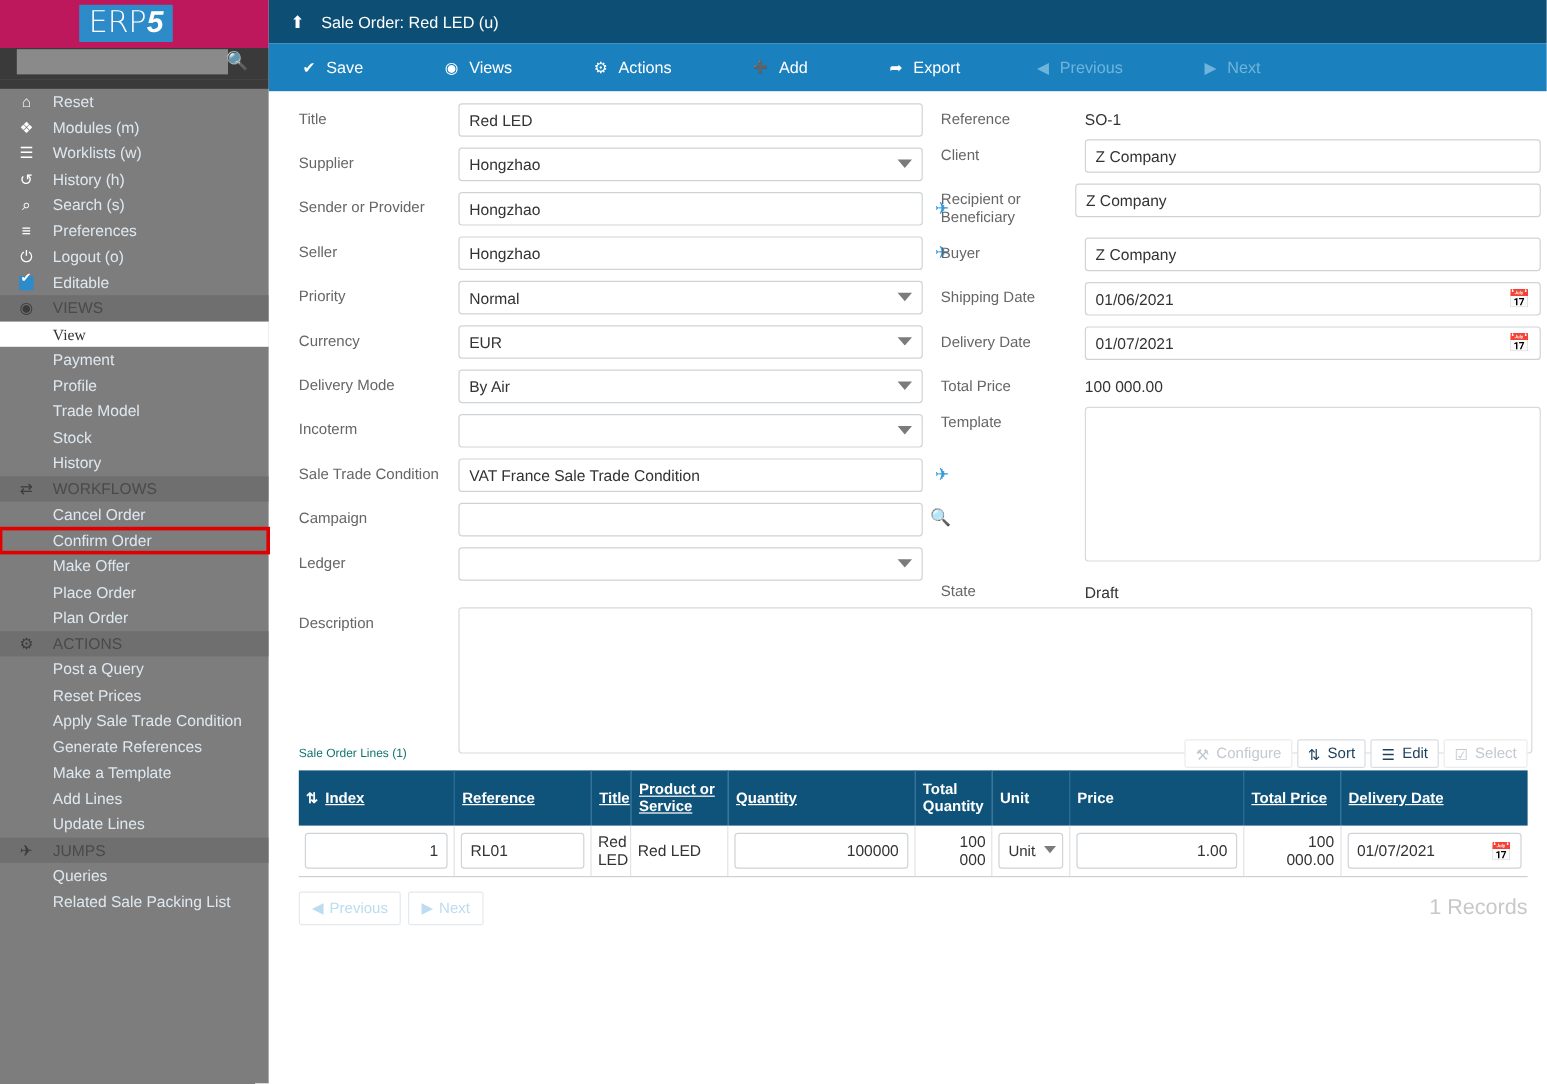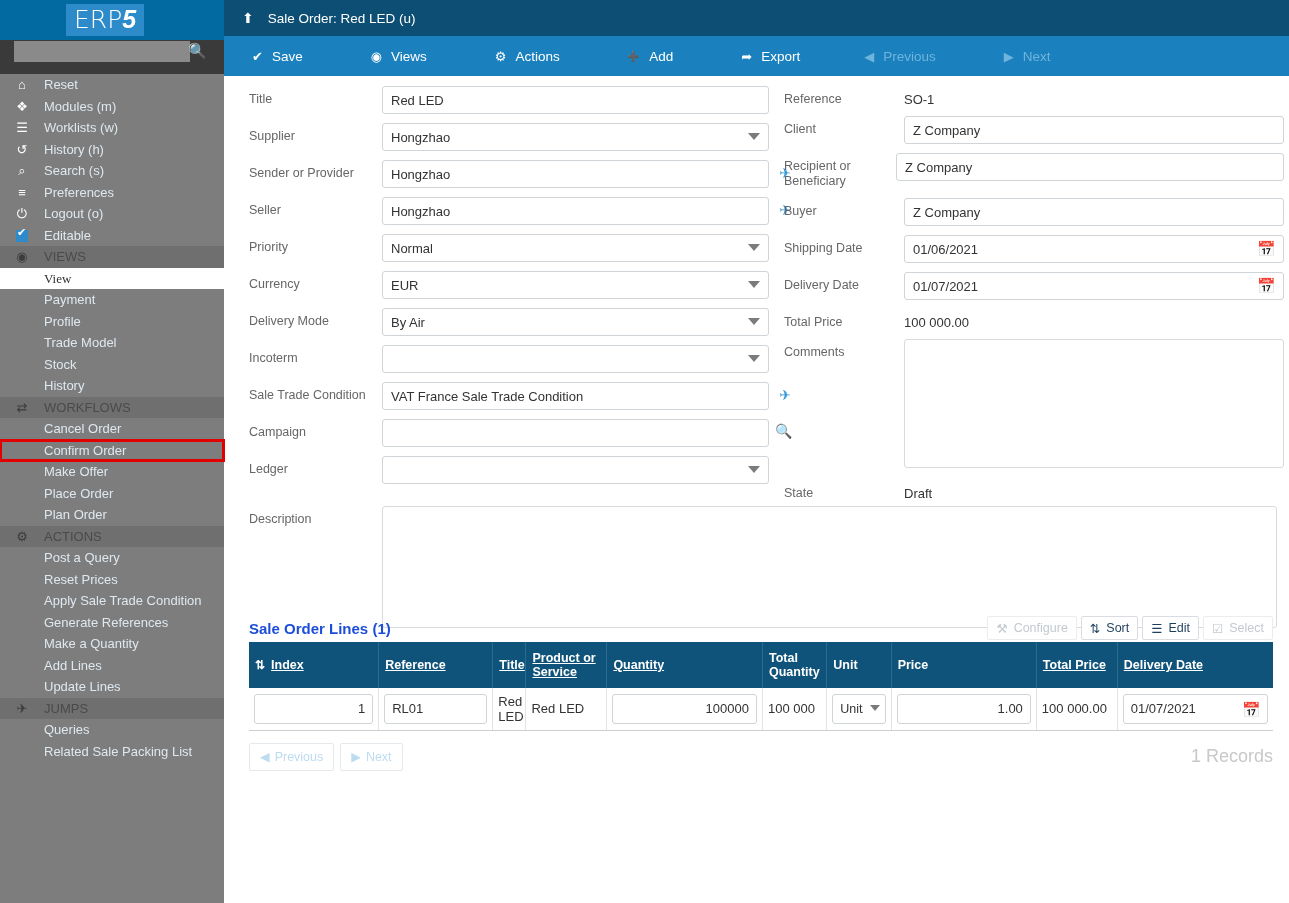--- a/index.html
+++ b/index.html
@@ -12,21 +12,21 @@
     color:#333;
     overflow:hidden;
     position:relative;
   }
 
   
   #sidebar{
     position:absolute; left:0; top:0; width:224px; height:903px;
     background:#7d7d7d;
   }
-  .sb-top{ background:#0369a1; height:40px; position:relative; }
+  .sb-top{ background:#be185d; height:40px; position:relative; }
   .logo{
     position:absolute; left:66px; top:4px;
     background:#2e8bc9; color:#fff;
     padding:2px 8px 3px 8px;
     font-size:25px; line-height:26px;
     letter-spacing:0px;
   }
   .logo .lt{ font-weight:300; font-family:"DejaVu Sans", sans-serif; }
   .logo .b5{ font-weight:bold; font-style:italic; }
 
@@ -153,21 +153,21 @@
     font-family:"Liberation Sans", sans-serif; font-size:13px;
     padding:6px 8px; color:#333;
   }
 
   
   .hasicon{ width:calc(100% - 25px); }
 
   
   .listbox{ position:absolute; left:25px; top:614px; width:1024px; }
   .lb-head{ display:flex; align-items:center; height:28px; }
-  .lb-title{ font-size:15px; color:#1d4ed8; flex:1 1 auto;font-weight:bold; }
+  .lb-title{ font-size:10px; color:#0f766e; flex:1 1 auto; }
   .lb-btns{ display:flex; gap:0px; }
   .lb-btn{
     display:flex; align-items:center; gap:6px;
     border:1px solid #d9dde1; background:#fff;
     height:24px; padding:0 8px; font-size:12.5px;
     color:#1c3f5c; cursor:pointer; border-radius:2px;
     margin-left:4px;
   }
   .lb-btn.dim{ color:#c3c9cf; border-color:#ececec; cursor:default; }
   .lb-btn b{ font-weight:normal; }
@@ -194,21 +194,21 @@
   table.lb tbody td:last-child{ border-right:none; }
   .cellinput{
     width:100%; height:30px;
     border:1px solid #cfd4d8; border-radius:3px;
     padding:0 7px; font-size:13px; color:#333;
     font-family:"Liberation Sans", sans-serif; outline:none;
     background:#fff;
   }
   .cellinput.r{ text-align:right; }
   .celltext{ font-size:13px; color:#333; }
-  .celltext.r{ text-align:left; display:block; }
+  .celltext.r{ text-align:right; display:block;margin-left:24px; }
   .unitwrap{ position:relative; }
   select.unit{
     width:100%; height:30px;
     border:1px solid #cfd4d8; border-radius:3px;
     background:#fff; padding:0 22px 0 7px;
     font-size:12.5px; color:#333; outline:none;
     -webkit-appearance:none; appearance:none;
     font-family:"Liberation Sans", sans-serif;
   }
   .unitwrap .caret{ top:11px; right:6px;
@@ -264,21 +264,21 @@
       <div class="nav-item"><span>Cancel Order</span></div>
       <div class="nav-item highlight"><span>Confirm Order</span></div>
       <div class="nav-item"><span>Make Offer</span></div>
       <div class="nav-item"><span>Place Order</span></div>
       <div class="nav-item"><span>Plan Order</span></div>
       <div class="nav-item group"><span class="ic">⚙</span><span>ACTIONS</span></div>
       <div class="nav-item"><span>Post a Query</span></div>
       <div class="nav-item"><span>Reset Prices</span></div>
       <div class="nav-item"><span>Apply Sale Trade Condition</span></div>
       <div class="nav-item"><span>Generate References</span></div>
-      <div class="nav-item"><span>Make a Quantity</span></div>
+      <div class="nav-item"><span>Make a Template</span></div>
       <div class="nav-item"><span>Add Lines</span></div>
       <div class="nav-item"><span>Update Lines</span></div>
       <div class="nav-item group"><span class="ic">✈</span><span>JUMPS</span></div>
       <div class="nav-item"><span>Queries</span></div>
       <div class="nav-item"><span>Related Sale Packing List</span></div>
     </div>
 </div>
 
 <div id="content">
 
@@ -480,21 +480,21 @@
       </div>
 
       <div class="frow">
         <div class="flabel">Total Price</div>
         <div class="fctrl">
             <div class="statval">100 000.00</div>
           </div>
       </div>
 
       <div class="frow">
-        <div class="flabel">Comments</div>
+        <div class="flabel">Template</div>
         <div class="fctrl">
           <textarea class="ta" style="height: 129px;"></textarea>
         </div>
       </div>
 
       <div class="frow">
         <div class="flabel">State</div>
         <div class="fctrl">
             <div class="statval">Draft</div>
           </div>

